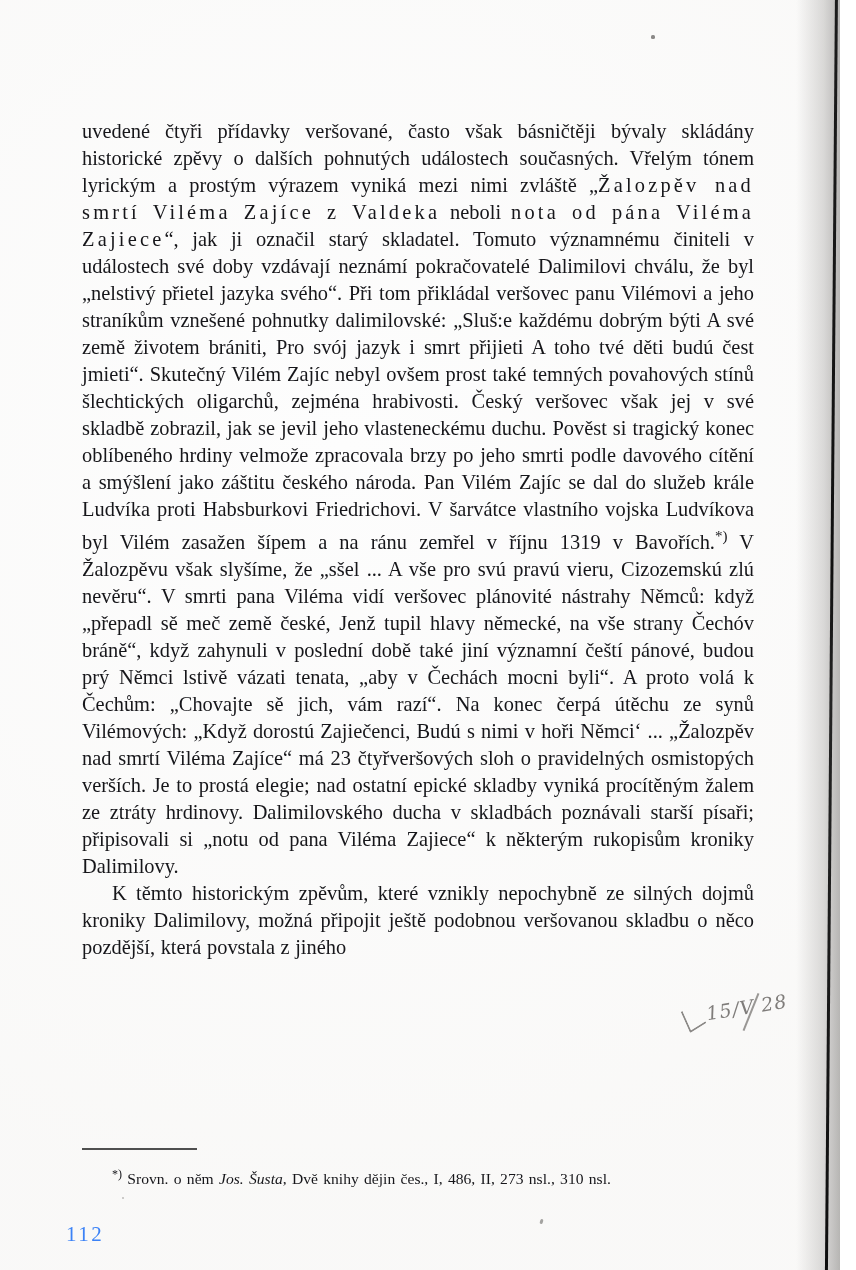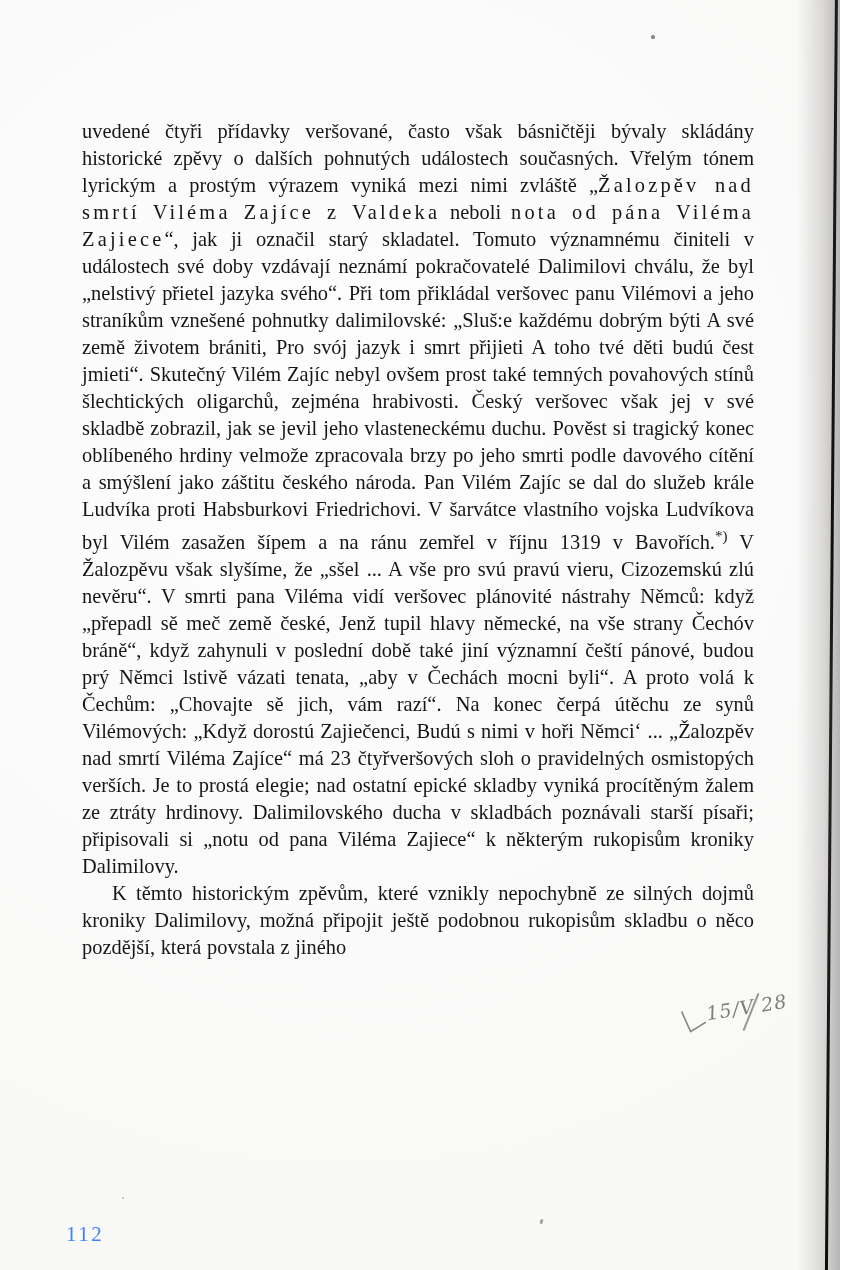--- a/index.html
+++ b/index.html
@@ -204,23 +204,29 @@
 </style>
 </head>
 <body>
 
 <div class="page">
 
   <div class="paper-tone"></div>
 
   <div class="textblock">
     <p class="body" id="para-1">uvedené čtyři přídavky veršované, často však básničtěji bývaly skládány historické zpěvy o dalších pohnutých událostech současných. Vřelým tónem lyrickým a prostým výrazem vyniká mezi nimi zvláště „<span class="tracked">Žalozpěv nad smrtí Viléma Zajíce z Valdeka</span> neboli <span class="tracked">nota od pána Viléma Zajiece</span>“, jak ji označil starý skladatel. Tomuto významnému činiteli v událostech své doby vzdávají neznámí pokračovatelé Dalimilovi chválu, že byl „nelstivý přietel jazyka svého“. Při tom přikládal veršovec panu Vilémovi a jeho straníkům vznešené pohnutky dalimilovské: „Sluš:e každému dobrým býti A své země životem brániti, Pro svój jazyk i smrt přijieti A toho tvé děti budú čest jmieti“. Skutečný Vilém Zajíc nebyl ovšem prost také temných povahových stínů šlechtických oligarchů, zejména hrabivosti. Český veršovec však jej v své skladbě zobrazil, jak se jevil jeho vlasteneckému duchu. Pověst si tragický konec oblíbeného hrdiny velmože zpracovala brzy po jeho smrti podle davového cítění a smýšlení jako záštitu českého národa. Pan Vilém Zajíc se dal do služeb krále Ludvíka proti Habsburkovi Friedrichovi. V šarvátce vlastního vojska Ludvíkova byl Vilém zasažen šípem a na ránu zemřel v říjnu 1319 v Bavořích.<span class="fnref">*)</span> V Žalozpěvu však slyšíme, že „sšel ... A vše pro svú pravú vieru, Cizozemskú zlú nevěru“. V smrti pana Viléma vidí veršovec plánovité nástrahy Němců: když „přepadl sě meč země české, Jenž tupil hlavy německé, na vše strany Čechóv bráně“, když zahynuli v poslední době také jiní významní čeští pánové, budou prý Němci lstivě vázati tenata, „aby v Čechách mocni byli“. A proto volá k Čechům: „Chovajte sě jich, vám razí“. Na konec čerpá útěchu ze synů Vilémových: „Když dorostú Zajiečenci, Budú s nimi v hoři Němci‘ ... „Žalozpěv nad smrtí Viléma Zajíce“ má 23 čtyřveršových sloh o pravidelných osmistopých verších. Je to prostá elegie; nad ostatní epické skladby vyniká procítěným žalem ze ztráty hrdinovy. Dalimilovského ducha v skladbách poznávali starší písaři; připisovali si „notu od pana Viléma Zajiece“ k některým rukopisům kroniky Dalimilovy.</p>
-    <p class="body indent" id="para-2">K těmto historickým zpěvům, které vznikly nepochybně ze silných dojmů kroniky Dalimilovy, možná připojit ještě podobnou rukopisům skladbu o něco pozdější, která povstala z jiného</p>
-  </div>
-
+    <p class="body indent" id="para-2">K těmto historickým zpěvům, které vznikly nepochybně ze silných dojmů kroniky Dalimilovy, možná připojit ještě podobnou veršovanou skladbu o něco pozdější, která povstala z jiného</p>
+  </div>
+
+  <div class="footnote-area">
+    <div class="footnote-rule"></div>
+    <p class="footnote">
+      <span class="fn-indent"></span><span class="fn-star">*)</span><span> Srovn. o něm </span><span class="fn-italic">Jos. Šusta</span><span>, Dvě knihy dějin čes., I, 486, II, 273 nsl., 310 nsl.</span>
+    </p>
+  </div>
 
   <div class="folio">112</div>
 
   <div class="annotation">
     <span class="hw-check"></span>
     <span class="hw-stroke"></span>
     <span class="hw-date">15/V 28</span>
   </div>
 
   <span class="speck s1"></span>

